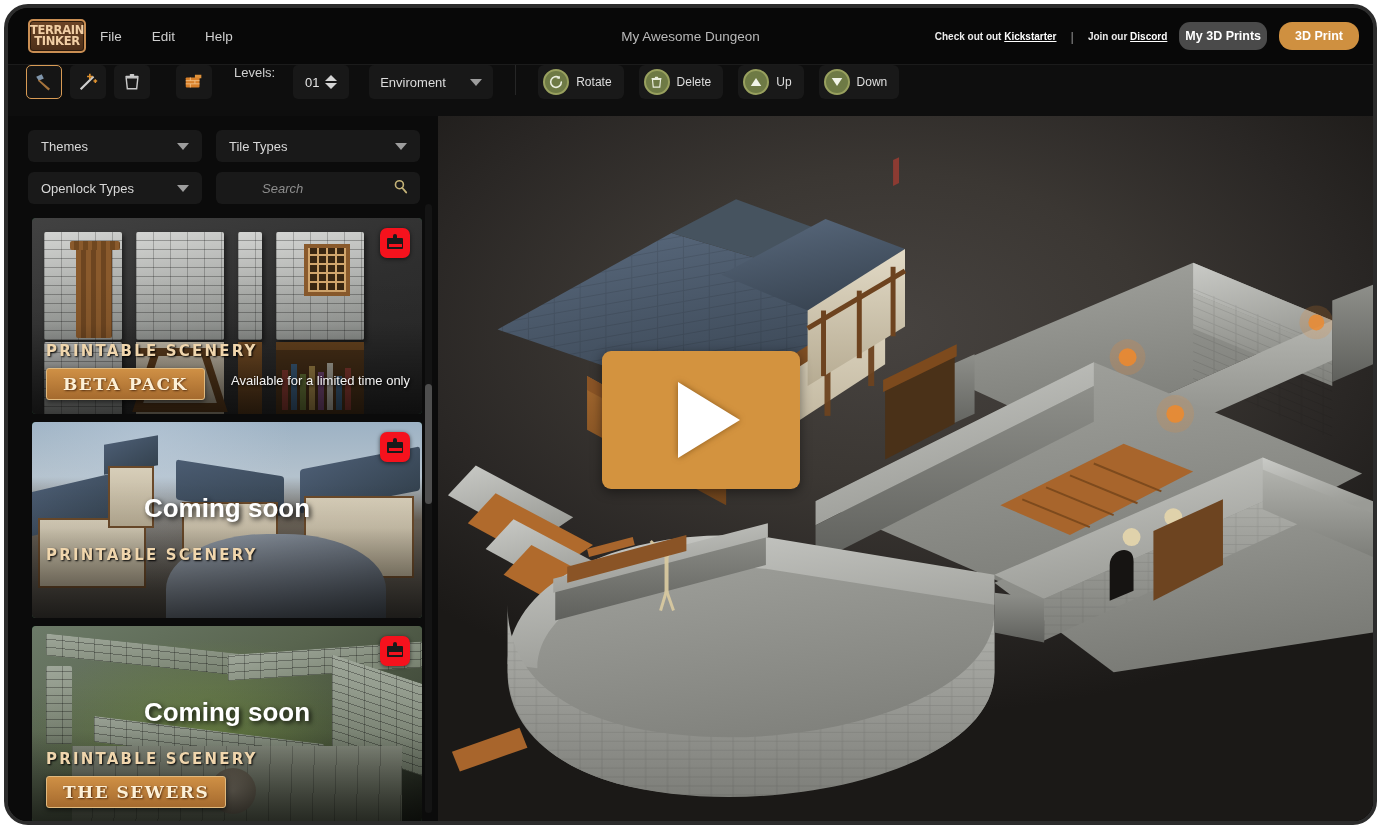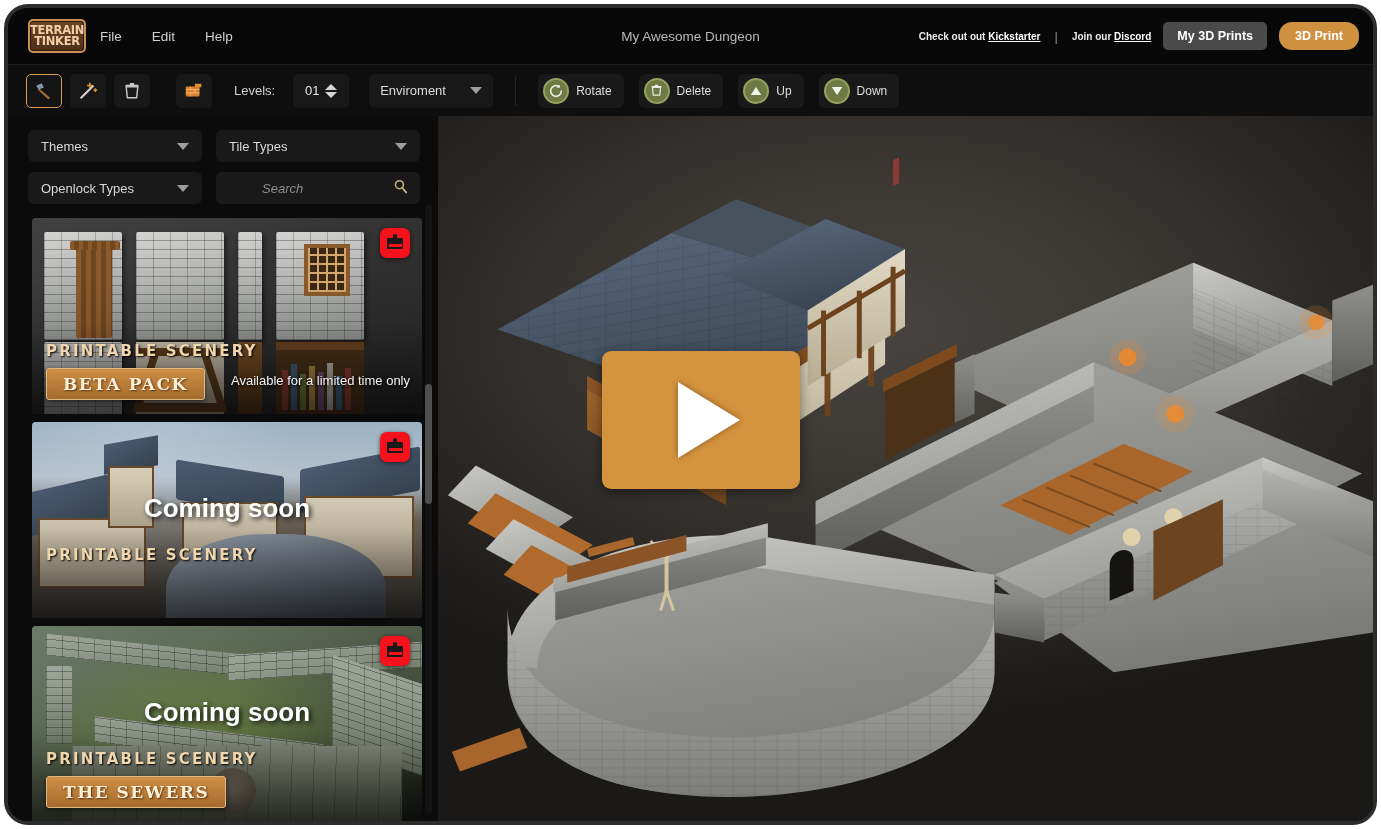--- a/index.html
+++ b/index.html
@@ -71,36 +71,36 @@
     z-index: 2;
   }
   .promo-text { color: #ececec; font-size: 10px; font-weight: bold; }
   .promo-text a, .promo-link {
     color: #ffffff; text-decoration: underline; cursor: pointer;
   }
   .promo-sep { color: #8a8a8a; font-size: 13px; margin: 0 2px; }
   .btn-grey {
     background: #4a4a4a; color: #ffffff;
     font-size: 12.5px; font-weight: bold;
-    padding: 7px 14px; border-radius: 5px;
+    padding: 7px 6px; border-radius: 11px;
     border: none; cursor: pointer;
   }
   .btn-orange {
     background: #cf9040; color: #ffffff;
     font-size: 12.5px; font-weight: bold;
     padding: 7px 16px; border-radius: 13px;
     border: none; cursor: pointer;
   }
 
   
   .toolbar {
     height: 52px;
     background: #0e0e0e;
     display: flex;
-    align-items: center;
+    align-items: flex-start;
     gap: 8px;
     padding: 0 18px;
     flex: none;
     border-top: 1px solid #1b1b1b;
   }
   .tool-btn {
     width: 36px; height: 34px;
     background: #181818;
     border-radius: 5px;
     border: 1px solid transparent;

